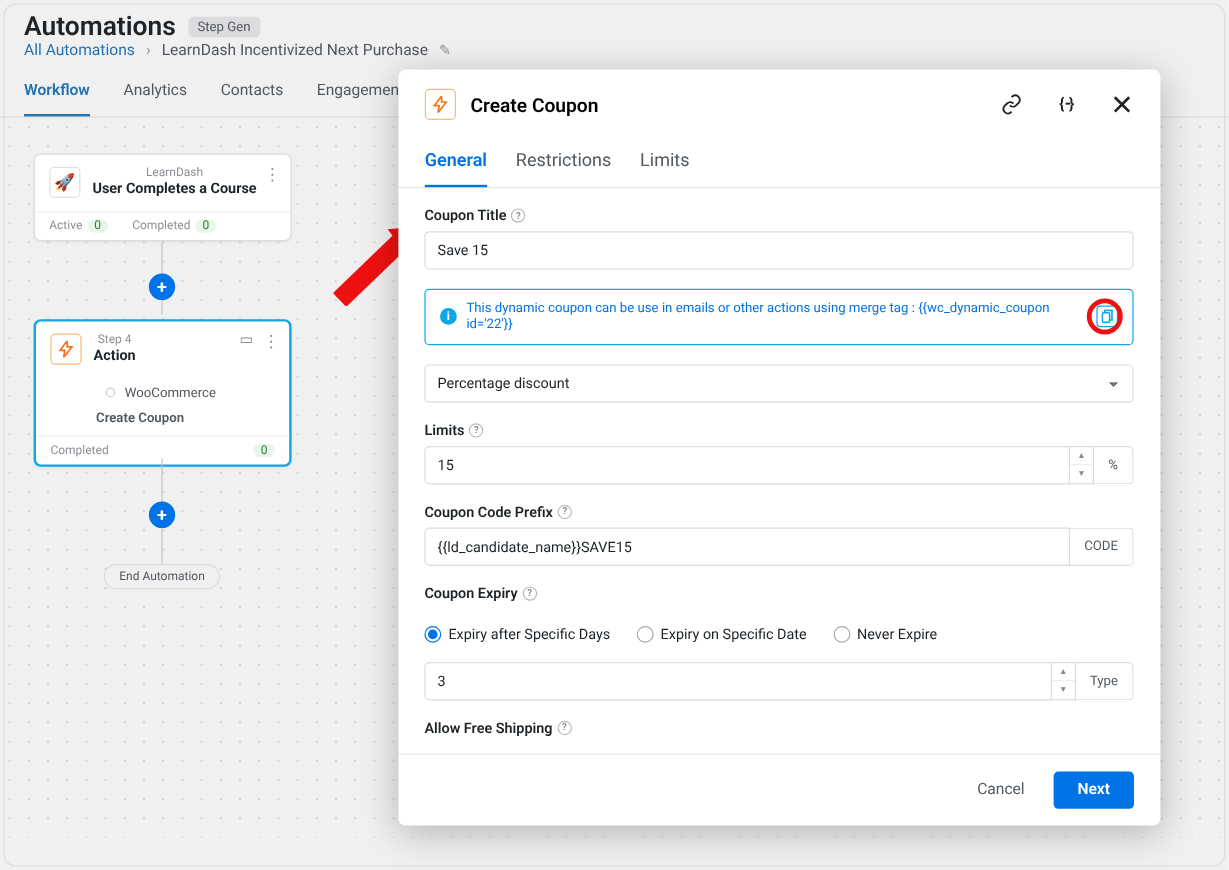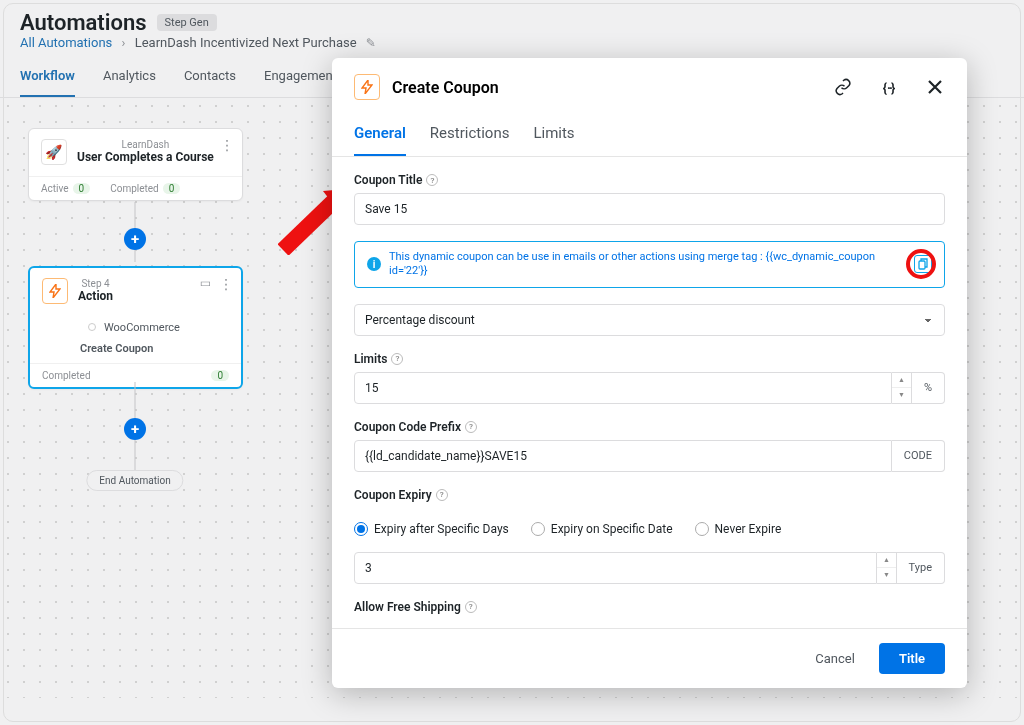--- a/index.html
+++ b/index.html
@@ -298,15 +298,15 @@
             <span class="r on"></span>
             <span>No</span>
           </label>
       </div>
     </div>
 
   </div>
 
   <div class="modal-footer">
     <button class="btn-cancel">Cancel</button>
-    <button class="btn-save">Title</button>
+    <button class="btn-save">Next</button>
   </div>
 </div>
 
 </body></html>

